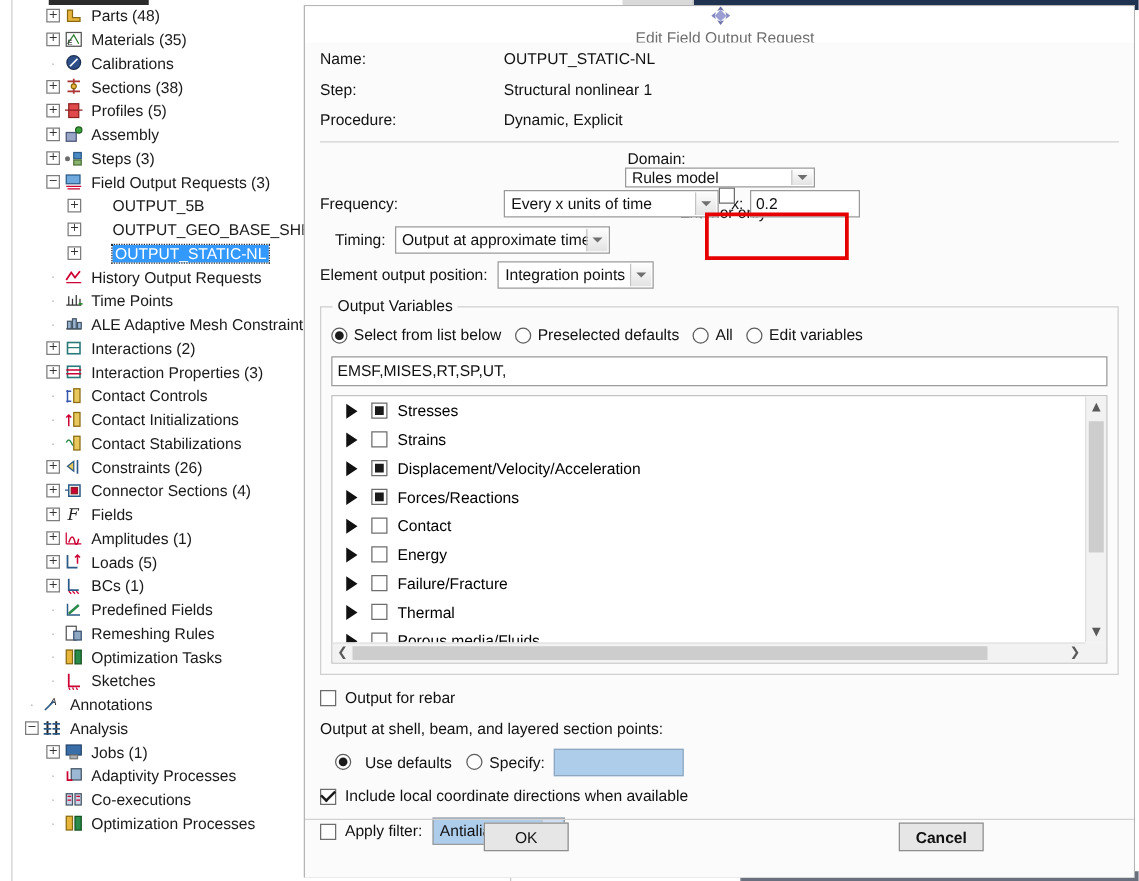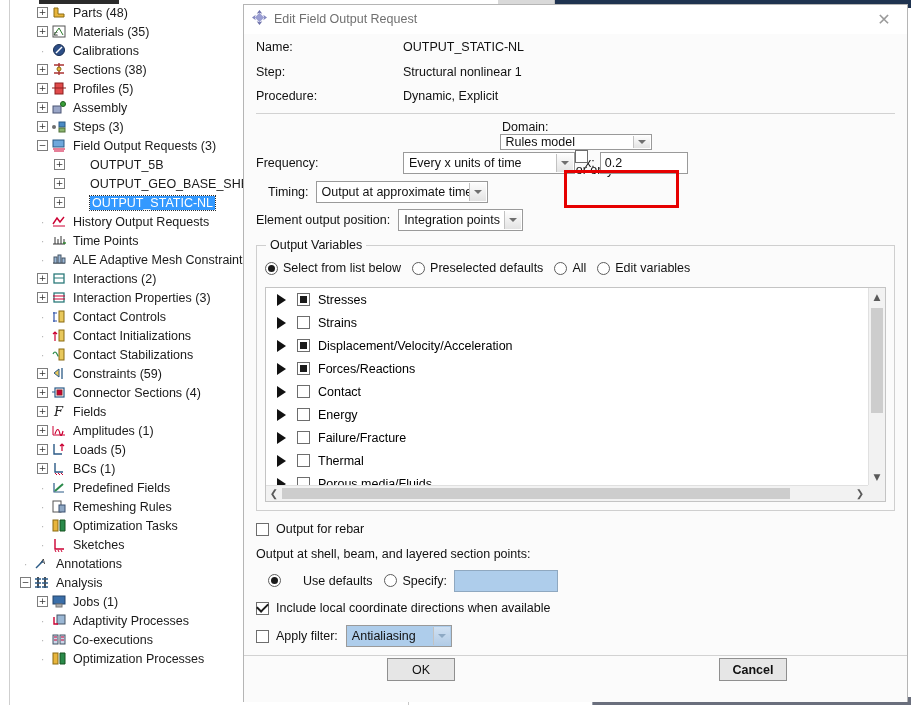--- a/index.html
+++ b/index.html
@@ -49,21 +49,21 @@
   }
 
   
   #dlg {
     position:absolute; left:243px; top:4px; width:665px; height:698px;
     background:#fbfbfb; border:1px solid #b5b5b5;
     box-shadow:0 0 0 0 rgba(0,0,0,0);
   }
   #dlg-title {
     height:29px; background:#ffffff; border-bottom:1px solid #ffffff;
-    display:flex; align-items:center; padding:0 6px 0 8px;
+    display:flex; align-items:center; padding:0 6px 0 8px;flex-direction:column;
   }
   #dlg-title .ttxt { color:#707070; font-size:12.5px; margin-left:7px; }
   #dlg-close {
     margin-left:auto; width:34px; height:24px; display:flex;
     align-items:center; justify-content:center; color:#9a9a9a; font-size:16px;
     font-family:"DejaVu Sans", sans-serif;
   }
   #dlg-body { position:relative; padding:0 12px; background:#fbfbfb; height:668px;}
 
   .row { display:flex; align-items:center; height:24px; }
@@ -325,21 +325,21 @@
             <path d="M2 7 q2 -4 4 0 q2 4 0 0" fill="none" stroke="#2a8a4a" stroke-width="1.2"></path>
           </svg></span>
         <span class="tlabel">Contact Stabilizations</span>
       </div>
       <div class="tnode" style="padding-left: 37px;">
         <span class="expander">+</span>
         <span class="ticon"><svg width="17" height="15">
             <path d="M3 7 L8 3 v8 z" fill="#e8c85c" stroke="#2b5a86"></path>
             <path d="M11 2 v11" stroke="#2b5a86" stroke-width="1.3"></path>
           </svg></span>
-        <span class="tlabel">Constraints (59)</span>
+        <span class="tlabel">Constraints (26)</span>
       </div>
       <div class="tnode" style="padding-left: 37px;">
         <span class="expander">+</span>
         <span class="ticon"><svg width="17" height="15">
             <rect x="4" y="3" width="9" height="9" fill="none" stroke="#2b5a86" stroke-width="1.2"></rect>
             <rect x="6" y="5" width="5" height="5" fill="#c03" stroke="#8d2020"></rect>
             <path d="M1 7 h3" stroke="#2b5a86"></path>
           </svg></span>
         <span class="tlabel">Connector Sections (4)</span>
       </div>
@@ -537,20 +537,23 @@
         <span class="rb on"></span>
         <span class="lbl" style="margin-left:5px;">Select from list below</span>
         <span class="rb" style="margin-left:11px;"></span>
         <span class="lbl" style="margin-left:5px;">Preselected defaults</span>
         <span class="rb" style="margin-left:11px;"></span>
         <span class="lbl" style="margin-left:5px;">All</span>
         <span class="rb" style="margin-left:11px;"></span>
         <span class="lbl" style="margin-left:5px;">Edit variables</span>
       </div>
 
+      <div class="txtbox" id="var-box" style="margin-top:5px;">
+        <span>EMSF,MISES,RT,SP,UT,</span>
+      </div>
 
       <div id="varlist">
         <div id="varlist-inner">
             <div class="vrow">
               <span class="tri"></span>
               <span class="cb partial"></span>
               <span class="vlab">Stresses</span>
             </div>
             <div class="vrow">
               <span class="tri"></span>
@@ -613,21 +616,21 @@
       <span class="cb"></span>
       <span class="lbl" style="margin-left:7px;">Output for rebar</span>
     </div>
 
     <div class="row" style="height:24px;">
       <span class="lbl">Output at shell, beam, and layered section points:</span>
     </div>
 
     <div class="row" style="height:29px;">
       <span class="rb on" style="margin-left:12px;"></span>
-      <span class="lbl" style="margin-left:22px;">Use defaults</span>
+      <span class="lbl" style="margin-left:11px;">Use defaults</span>
       <span class="rb" style="margin-left:12px;"></span>
       <span class="lbl" style="margin-left:5px;">Specify:</span>
       <div class="txtbox disabled" style="width:104px;margin-left:7px;">
         <span></span>
       </div>
     </div>
 
     <div class="row" style="height:26px;">
       <span class="cb checked"></span>
       <span class="lbl" style="margin-left:7px;">Include local coordinate directions when available</span>

